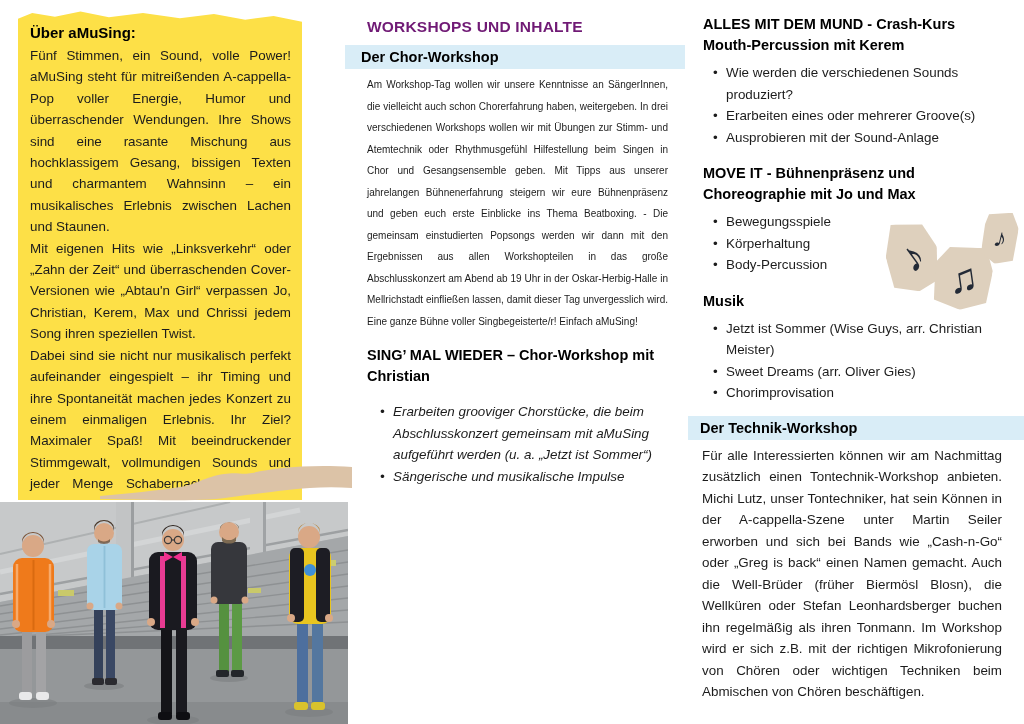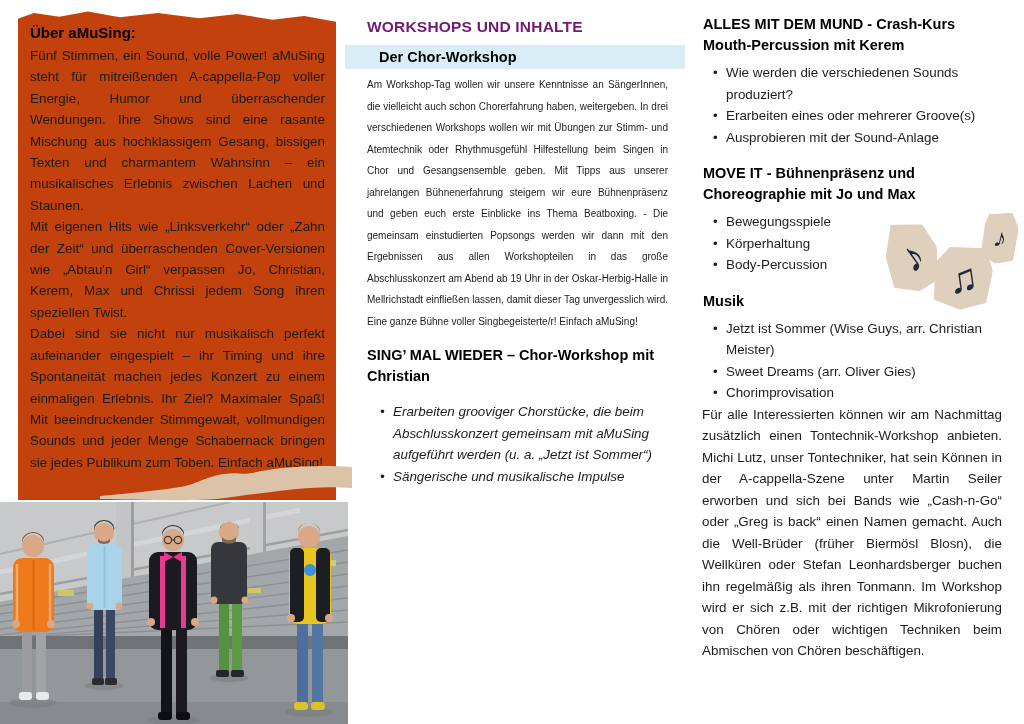--- a/index.html
+++ b/index.html
@@ -7,42 +7,42 @@
   body {
     position:relative;
     width:1024px; height:724px;
     background:#ffffff;
     font-family:"Liberation Sans","DejaVu Sans",sans-serif;
     color:#1c1c1c;
     overflow:hidden;
   }
   
   .about-box {
-    position:absolute; left:18px; top:10px; width:318px; height:490px;
-    background:#c2410c;
+    position:absolute; left:18px; top:10px; width:284px; height:490px;
+    background:#fde047;
     clip-path:polygon(0% 1.8%,5% 0.6%,13% 1.4%,22% 0.3%,32% 1.5%,44% 0.6%,57% 1.7%,69% 0.8%,80% 2.0%,90% 1.2%,100% 2.4%,100% 100%,0% 100%);
     padding:14px 11px 0 12px;
   }
   .about-box h2 { font-size:15px; font-weight:bold; color:#000; margin-bottom:4px; }
   .about-box p {
     font-size:13.4px; line-height:21.4px; text-align:justify;
     color:#1c1c1c;
   }
   .wave-svg { position:absolute; left:100px; top:458px; width:252px; height:44px; }
   
   .band-photo { position:absolute; left:0; top:502px; width:348px; height:222px; display:block; }
   
   .mid-col   { position:absolute; left:345px; top:14px;  width:340px; }
   .right-col { position:absolute; left:688px; top:14px;  width:336px; }
   .main-title { font-size:15.5px; font-weight:bold; color:#701a75; margin:4px 0 9px 22px; letter-spacing:.2px; }
   .hl-bar {
     background:#d9edf7; height:24px; display:flex; align-items:center;
     font-size:14.5px; font-weight:bold; color:#000;
   }
-  .mid-col .hl-bar   { padding-left:34px; margin-bottom:5px; }
+  .mid-col .hl-bar   { padding-left:16px; margin-bottom:5px; }
   .right-col .hl-bar { padding-left:12px; margin-top:12px; margin-bottom:5px; }
   .mid-col .body-text   { margin:0 17px 0 22px; font-size:10px; line-height:21.5px; text-align:justify; }
   .right-col .body-text { margin:0 22px 0 14px; font-size:13.4px; line-height:21.5px; text-align:justify; }
   .sub-head { font-size:14.5px; font-weight:bold; color:#000; line-height:21px; }
   .mid-col .sub-head   { margin:13px 17px 14px 22px; }
   .right-col .sub-head { margin:0 20px 6px 15px; }
   .right-col .sub-head.mt { margin-top:15px; }
   .right-col .sub-head.mt2 { margin-top:15px; }
   ul.bullets { list-style:none; font-size:13.4px; line-height:21.5px; }
   .mid-col ul.bullets   { margin:0 17px 0 35px;font-style:italic; }
@@ -225,20 +225,23 @@
       <li>Body-Percussion</li>
     </ul>
 
   <h3 class="sub-head mt2">Musik</h3>
   <ul class="bullets">
       <li>Jetzt ist Sommer (Wise Guys, arr. Christian Meister)</li>
       <li>Sweet Dreams (arr. Oliver Gies)</li>
       <li>Chorimprovisation</li>
     </ul>
 
+  <div class="hl-bar">
+    <span>Der Technik-Workshop</span>
+  </div>
   <p class="body-text">Für alle Interessierten können wir am Nachmittag zusätzlich einen Tontechnik-Workshop anbieten. Michi Lutz, unser Tontechniker, hat sein Können in der A-cappella-Szene unter Martin Seiler erworben und sich bei Bands wie „Cash-n-Go“ oder „Greg is back“ einen Namen gemacht. Auch die Well-Brüder (früher Biermösl Blosn), die Wellküren oder Stefan Leonhardsberger buchen ihn regelmäßig als ihren Tonmann. Im Workshop wird er sich z.B. mit der richtigen Mikrofonierung von Chören oder wichtigen Techniken beim Abmischen von Chören beschäftigen.</p>
 </section>
 
 <div class="note-blob blob-a">
   <span class="glyph">♪</span>
 </div>
 <div class="note-blob blob-b">
   <span class="glyph">♫</span>
 </div>
 <div class="note-blob blob-c">

